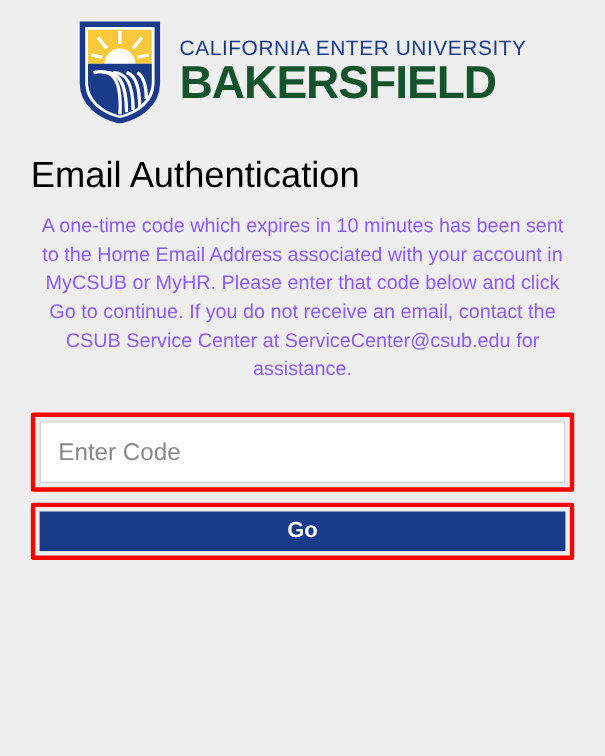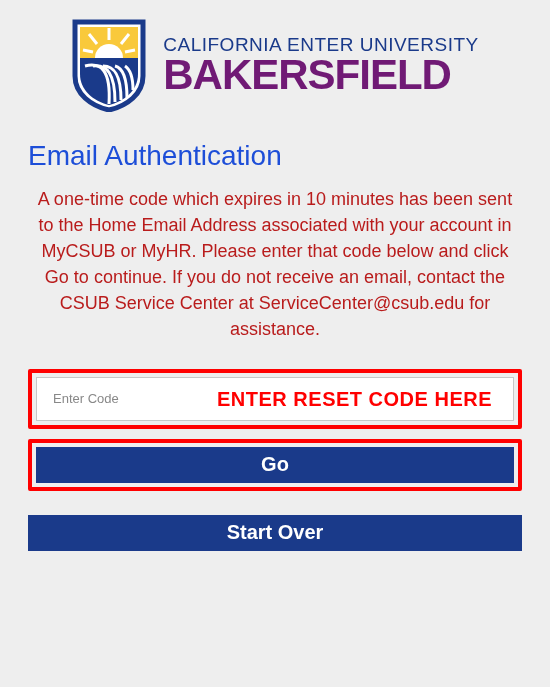--- a/index.html
+++ b/index.html
@@ -32,61 +32,61 @@
     }
     .uni-top {
       color: #1a3a8a;
       font-size: 19px;
       font-weight: 500;
       letter-spacing: 0.5px;
       font-family: "Arial Narrow", Arial, sans-serif;
       font-stretch: condensed;
     }
     .uni-bottom {
-      color: #701a75;
+      color: #14532d;
       font-size: 42px;
       font-weight: 800;
       letter-spacing: -1px;
       font-family: "Arial Narrow", Arial, sans-serif;
       font-stretch: condensed;
     }
     .content {
       padding: 0 28px;
     }
     .heading {
-      font-size: 28px;
+      font-size: 33px;
       font-weight: 400;
-      color: #1d4ed8;
+      color: #000000;
       margin-bottom: 14px;
       font-family: "Helvetica Neue", Arial, sans-serif;
     }
     .desc {
       font-size: 18px;
-      color: #b91c1c;
+      color: #8b5cf6;
       text-align: center;
       line-height: 1.45;
       margin-bottom: 26px;
       padding: 0 4px;
     }
     .input-wrap {
       position: relative;
       margin-bottom: 14px;
     }
     .highlight-box {
       border: 4px solid #ff0000;
       border-radius: 2px;
       padding: 4px;
       margin-bottom: 10px;
     }
     .code-input {
       width: 100%;
-      height: 44px;
+      height: 56px;
       border: 1px solid #c7c7c7;
       background: #fff;
-      font-size: 13px;
+      font-size: 22px;
       padding: 0 16px;
       color: #3b82f6;
       outline: none;
     }
     .code-input::placeholder {
       color: #888;
     }
     .annotation {
       position: absolute;
       right: 22px;
@@ -153,25 +153,23 @@
     </div>
   </div>
 
   <div class="content">
     <h1 class="heading">Email Authentication</h1>
     <p class="desc">A one-time code which expires in 10 minutes has been sent to the Home Email Address associated with your account in MyCSUB or MyHR. Please enter that code below and click Go to continue. If you do not receive an email, contact the CSUB Service Center at ServiceCenter@csub.edu for assistance.</p>
 
     <div class="highlight-box">
       <div class="input-wrap" style="margin-bottom:0;">
         <input class="code-input" type="text" placeholder="Enter Code" style="">
-        <span class="annotation">ENTER RESET CODE HERE</span>
       </div>
     </div>
 
     <div class="btn-go-wrap">
       <button class="btn">Go</button>
     </div>
 
 
-    <button class="btn" style="margin-bottom:0;">Start Over</button>
   </div>
 
 </div>
 
 </body></html>

